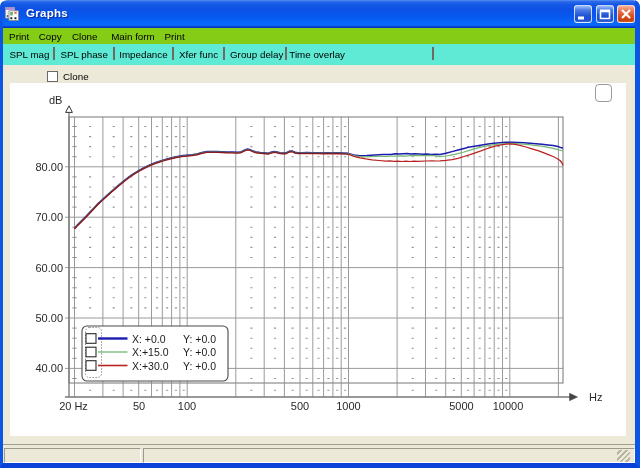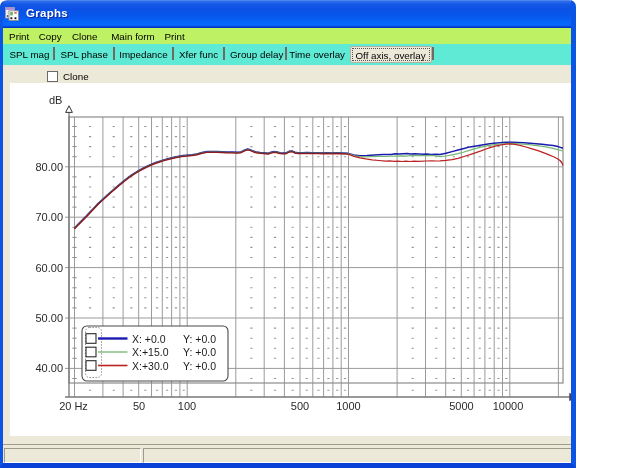--- a/index.html
+++ b/index.html
@@ -1,28 +1,28 @@
 <!DOCTYPE html>
 <html><head><meta charset="utf-8"><style>
 * { margin:0; padding:0; box-sizing:border-box; }
 body { background:#fff; font-family:"Liberation Sans", sans-serif; }
-#win { position:relative; width:576px; height:468px; background:#ece9d8;
+#win { position:relative; width:640px; height:468px; background:#ece9d8;
   border-radius:7px 7px 0 0; overflow:hidden; }
 #borders { position:absolute; inset:0; pointer-events:none; z-index:50;
   border-left:3px solid #0c55e4; border-right:5px solid #0c55e4; border-bottom:5px solid #0a41d6; }
 #titlebar { position:absolute; left:0; top:0; width:640px; height:28px;
   background:linear-gradient(180deg,#5b93f2 0%,#2e6cea 5%,#1558e6 15%,#0b51e5 35%,#0758ee 60%,#0765fa 78%,#0768fd 90%,#0c5ce8 93%,#0434c6 96%,#0434c6 100%);
   border-radius:7px 7px 0 0; }
 #title { position:absolute; left:26px; top:7px; color:#fff; font-size:11.5px; font-weight:bold;
   text-shadow:1px 1px 1px #07289a; letter-spacing:0.3px; }
 .tbtn { position:absolute; top:5px; width:18px; height:18px; border-radius:3px;
   border:1px solid rgba(255,255,255,0.75); }
 .bblue { background:linear-gradient(180deg,#9dbdf8 0%,#4a7ce8 25%,#2054d2 60%,#1d50cf 85%,#3566d8 100%); }
 #bclose { background:linear-gradient(180deg,#f6b29b 0%,#ea7a54 28%,#dd5226 58%,#c5430f 88%,#d05a2a 100%); }
-#menubar { position:absolute; left:3px; top:28px; width:633px; height:16px; background:#bef264; }
+#menubar { position:absolute; left:3px; top:28px; width:633px; height:16px; background:#84cc16; }
 .mi { position:absolute; top:3px; font-size:9.8px; color:#000; }
 #tabs { position:absolute; left:3px; top:44px; width:633px; height:21px; background:#5eead4; }
 .tab { position:absolute; top:5px; font-size:9.8px; color:#000; white-space:nowrap; }
 .sep { position:absolute; top:3px; width:2px; height:13px; background:#6e6c61; }
 #seltab { position:absolute; left:346.5px; top:2px; width:82px; height:17px; background:#ece9d8;
   border:1px solid #b3b1a2; border-radius:2px; }
 #seltab .in { position:absolute; inset:1px; border:1px dotted #555; font-size:9.8px;
   text-align:center; line-height:13px; white-space:nowrap; }
 #clonerow { position:absolute; left:3px; top:65px; width:633px; height:18px;margin-left:39px; }
 #clonebox { position:absolute; left:5px; top:6px; width:11px; height:11px; background:#fff;
@@ -84,23 +84,20 @@
       <div class="sep" style="left:49.5px"></div>
     <span class="tab" style="left:57.4px">SPL phase</span>
       <div class="sep" style="left:109.5px"></div>
     <span class="tab" style="left:116.2px">Impedance</span>
       <div class="sep" style="left:168.5px"></div>
     <span class="tab" style="left:175.9px">Xfer func</span>
       <div class="sep" style="left:219.5px"></div>
     <span class="tab" style="left:227px">Group delay</span>
       <div class="sep" style="left:282px"></div>
     <span class="tab" style="left:286.3px">Time overlay</span>
-    <div id="seltab">
-        <div class="in">Off axis, overlay</div>
-      </div>
       <div class="sep" style="left:428.5px"></div>
   </div>
   <div id="clonerow">
     <div id="clonebox"></div>
       <span id="clonelbl">Clone</span>
   </div>
   <div id="panel"></div>
   <div id="minibtn"></div>
   <svg id="chart" width="640" height="468" viewBox="0 0 640 468">
 <g fill="none">

